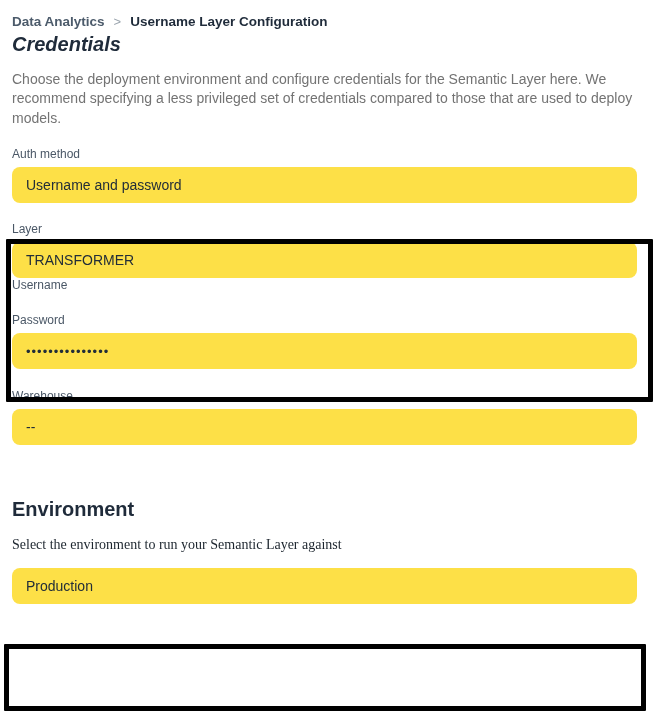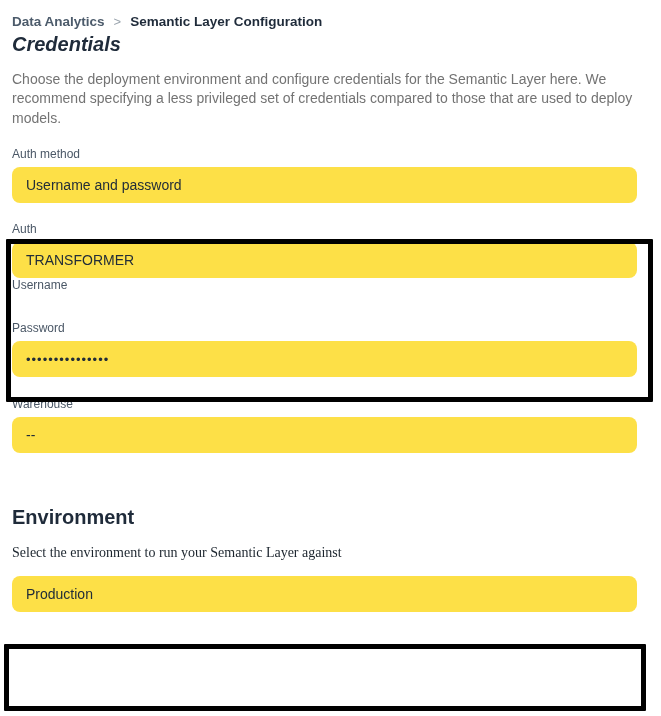--- a/index.html
+++ b/index.html
@@ -106,42 +106,42 @@
 </style>
 </head>
 <body>
 
 <div class="page">
   <div class="content">
 
     <nav class="breadcrumb">
       <span class="crumb-link">Data Analytics</span>
       <span class="crumb-sep">&gt;</span>
-      <span class="crumb-current">Semantic Layer Configuration</span>
+      <span class="crumb-current">Username Layer Configuration</span>
     </nav>
 
     <h1 class="h-credentials">Credentials</h1>
 
     <p class="desc">Choose the deployment environment and configure credentials for the Semantic Layer here. We recommend specifying a less privileged set of credentials compared to those that are used to deploy models.</p>
 
     <div class="field-group" style="margin-top:19px;">
       <label class="field-label">Auth method</label>
       <input class="field-input" readonly="" value="Username and password" style="">
     </div>
 
     <div class="field-group" style="margin-top:19px;">
-      <label class="field-label">Auth</label>
+      <label class="field-label">Layer</label>
       <input class="field-input" readonly="" value="TRANSFORMER" style="">
     </div>
 
     <div class="field-group" style="">
       <label class="field-label">Username</label>
     </div>
 
-    <div class="field-group" style="margin-top:28px;">
+    <div class="field-group" style="margin-top:20px;">
       <label class="field-label">Password</label>
       <input class="field-input pw" readonly="" value="•••••••••••••••" style="">
     </div>
 
     <div class="field-group" style="margin-top:20px;">
       <label class="field-label">Warehouse</label>
       <input class="field-input" readonly="" value="--" style="">
     </div>
 
     <h2 class="h-environment">Environment</h2>

